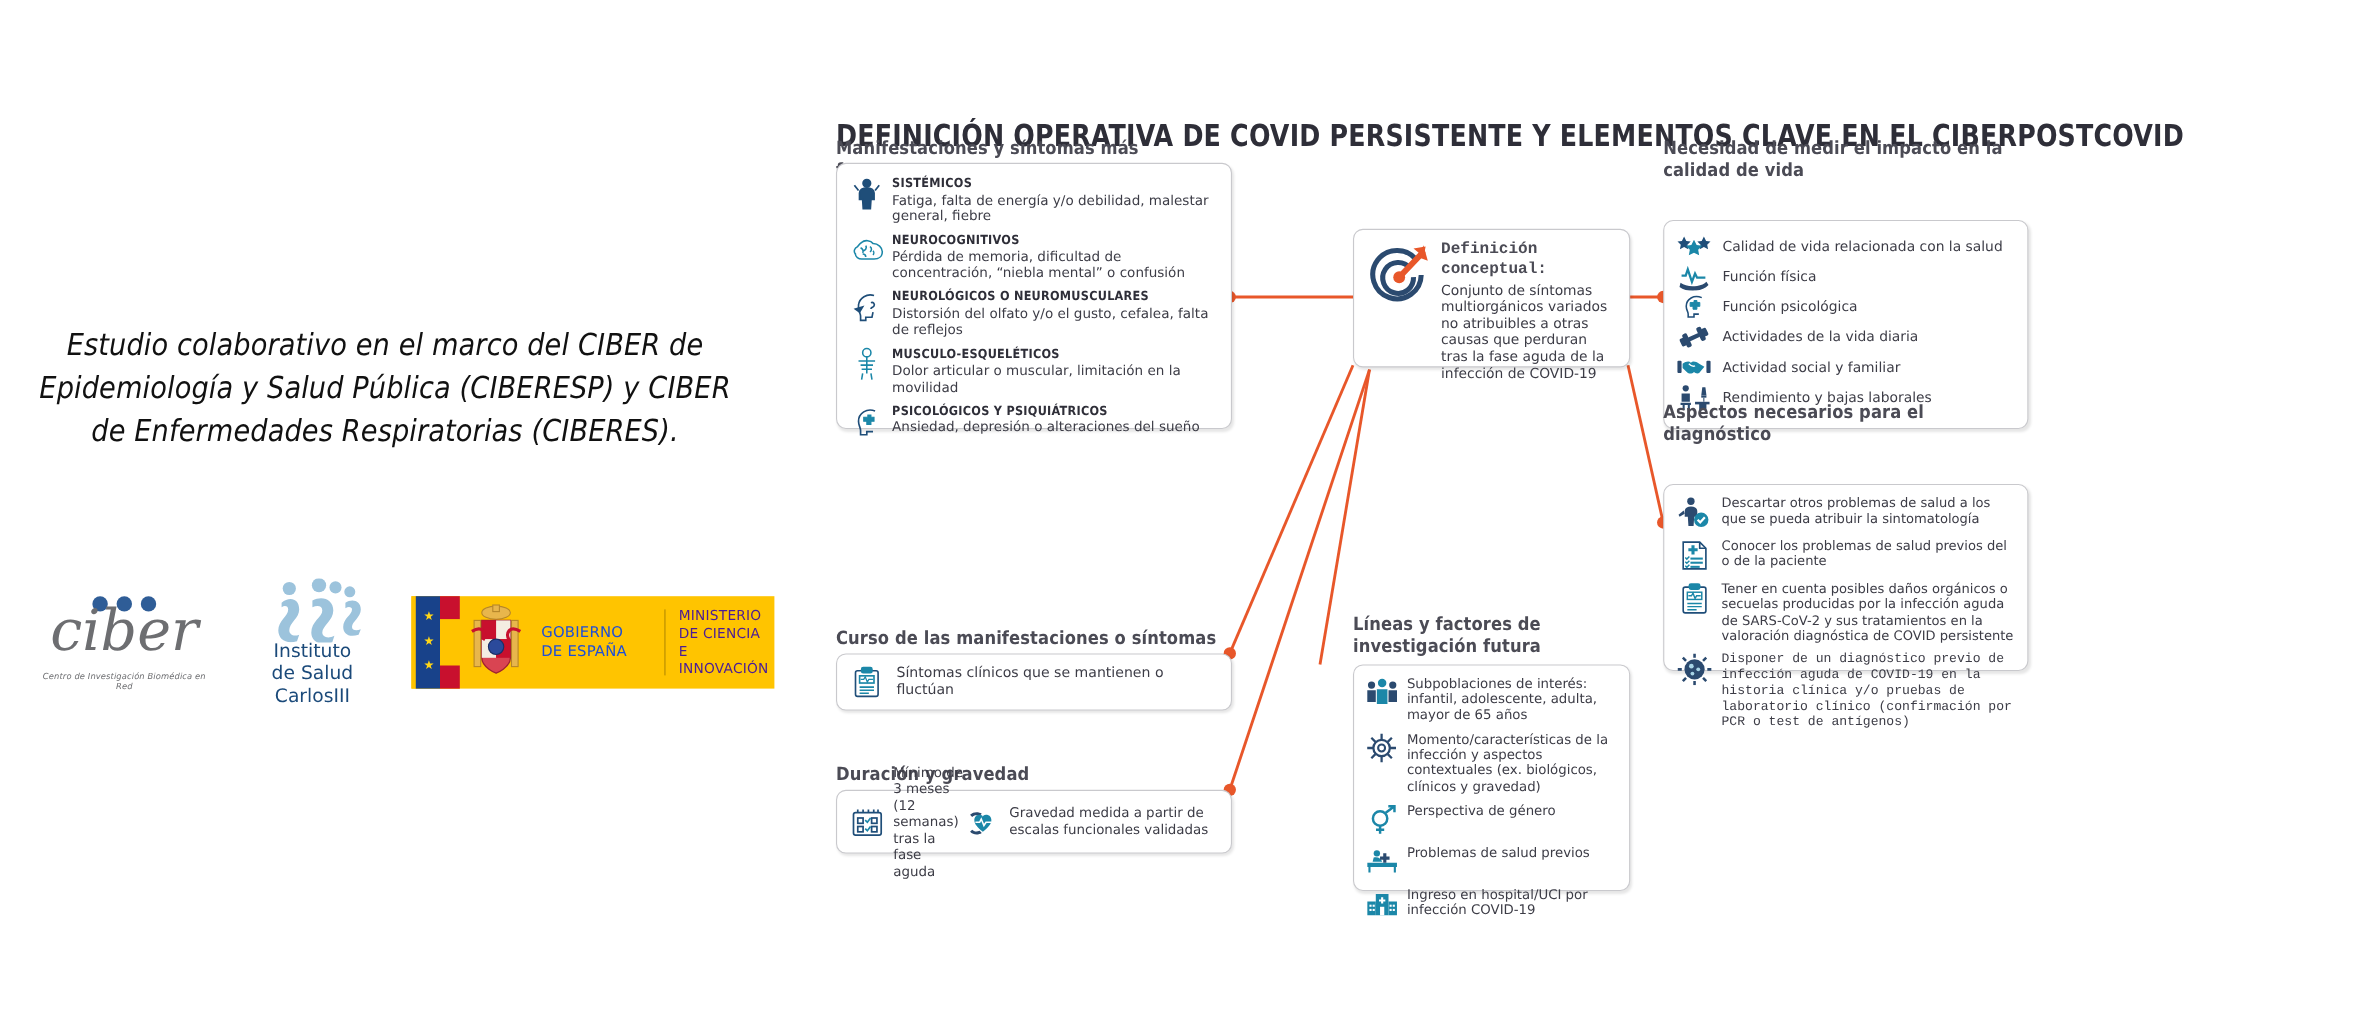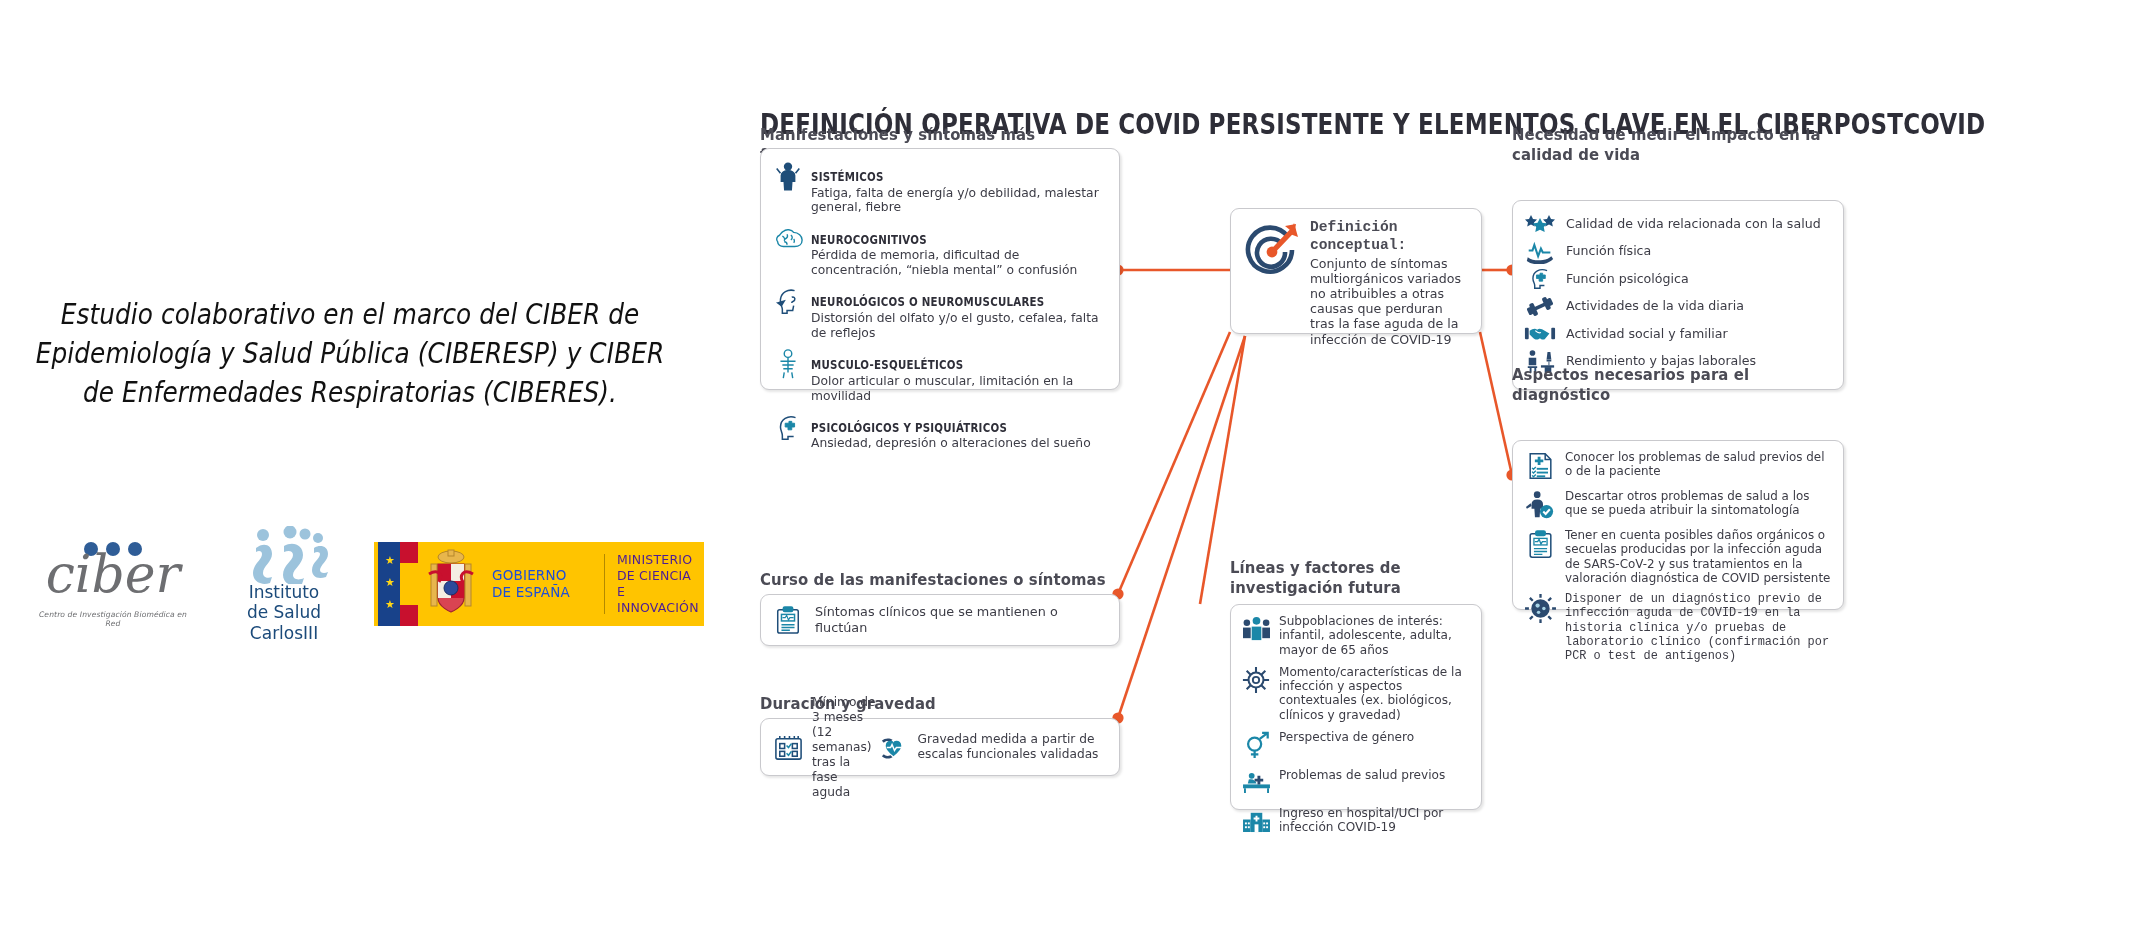--- a/index.html
+++ b/index.html
@@ -82,21 +82,21 @@
   .panel{
     position:absolute;background:#fff;border:1.6px solid #c9c9cd;border-radius:9px;
     box-shadow:1.5px 2px 2.5px rgba(0,0,0,.10);
   }
   .row{display:flex;align-items:flex-start;}
   .ico{flex:0 0 auto;display:flex;align-items:center;justify-content:center;}
   .ico svg{display:block;}
   .txt{color:#3c3c46;font-size:12.4px;line-height:1.27;}
   .ttl{
     font-family:"DejaVu Sans Condensed","Liberation Sans Narrow","Liberation Sans",sans-serif;
-    font-weight:700;font-size:11.4px;color:#2e2e38;letter-spacing:.25px;margin-bottom:1px;margin-top:11px;
+    font-weight:700;font-size:11.4px;color:#2e2e38;letter-spacing:.25px;margin-bottom:1px;
   }
 
   
   #panel-symptoms{left:60px;top:148px;width:358px;height:240px;}
   #panel-symptoms .list{padding:10px 10px 8px 10px;}
   #panel-symptoms .row{margin-bottom:6.5px;}
   #panel-symptoms .row:last-child{margin-bottom:0;}
   #panel-symptoms .ico{width:34px;height:34px;margin-right:6px;}
   #panel-symptoms .txt{font-size:12.3px;line-height:1.2;padding-top:1px;}
 
@@ -564,54 +564,54 @@
           <span class="txt">Ingreso en hospital/UCI por infección COVID-19</span>
         </div>
       </div>
     </div>
 
     <div class="sec-title" style="left:812px;top:365px;width:340px;">Aspectos necesarios para el diagnóstico</div>
     <div class="panel" id="panel-diag">
       <div class="list">
         <div class="row">
           <span class="ico">
+            <svg viewBox="0 0 34 32" width="32" height="30">
+                <g fill="#2B4A6F">
+                  <circle cx="14" cy="5" r="3.6"></circle>
+                  <path d="M14 10c-4 0-6 2-6 5v5h3l.6 9h5l.6-9h3v-5c0-3-2-5-6-5z"></path>
+                  <path d="M7 14l-5 4 1 2 5-3z"></path>
+                </g>
+                <circle cx="24" cy="23" r="7" fill="#1B87A8"></circle>
+                <path d="M20.5 23l2.5 2.5 4.5-5" fill="none" stroke="#fff" stroke-width="2.2"></path>
+              </svg>
+          </span>
+          <span class="txt">Descartar otros problemas de salud a los que se pueda atribuir la sintomatología</span>
+        </div>
+        <div class="row">
+          <span class="ico">
             <svg viewBox="0 0 30 32" width="29" height="30">
                 <g fill="none" stroke="#1F4E79" stroke-width="1.6">
                   <path d="M4 3h16l6 6v20H4z"></path>
                   <path d="M20 3v6h6"></path>
                 </g>
                 <g fill="#1B87A8">
                   <path d="M12 6h3v3h3v3h-3v3h-3v-3H9V9h3z"></path>
                   <rect x="11" y="18" width="12" height="2"></rect>
                   <rect x="11" y="22" width="12" height="2"></rect>
                   <rect x="11" y="26" width="9" height="2"></rect>
                 </g>
                 <g fill="none" stroke="#1B87A8" stroke-width="1.4">
                   <path d="M6 18l1.5 1.5L10 17M6 22l1.5 1.5L10 21M6 26l1.5 1.5L10 25"></path>
                 </g>
               </svg>
           </span>
           <span class="txt">Conocer los problemas de salud previos del o de la paciente</span>
         </div>
         <div class="row">
           <span class="ico">
-            <svg viewBox="0 0 34 32" width="32" height="30">
-                <g fill="#2B4A6F">
-                  <circle cx="14" cy="5" r="3.6"></circle>
-                  <path d="M14 10c-4 0-6 2-6 5v5h3l.6 9h5l.6-9h3v-5c0-3-2-5-6-5z"></path>
-                  <path d="M7 14l-5 4 1 2 5-3z"></path>
-                </g>
-                <circle cx="24" cy="23" r="7" fill="#1B87A8"></circle>
-                <path d="M20.5 23l2.5 2.5 4.5-5" fill="none" stroke="#fff" stroke-width="2.2"></path>
-              </svg>
-          </span>
-          <span class="txt">Descartar otros problemas de salud a los que se pueda atribuir la sintomatología</span>
-        </div>
-        <div class="row">
-          <span class="ico">
             <svg viewBox="0 0 30 32" width="29" height="30">
                 <g fill="none" stroke="#1F4E79" stroke-width="1.6">
                   <rect x="4" y="5" width="22" height="25" rx="2"></rect>
                   <rect x="10" y="2" width="10" height="5" rx="1.5" fill="#1B87A8" stroke="#1B87A8"></rect>
                 </g>
                 <g stroke="#1B87A8" fill="none" stroke-width="1.4">
                   <rect x="8" y="10" width="14" height="7"></rect>
                   <path d="M9 13.5h3l1.5-2.5 2 5 1.5-2.5h4"></path>
                   <path d="M8 21h14M8 24h14M8 27h9"></path>
                 </g>

